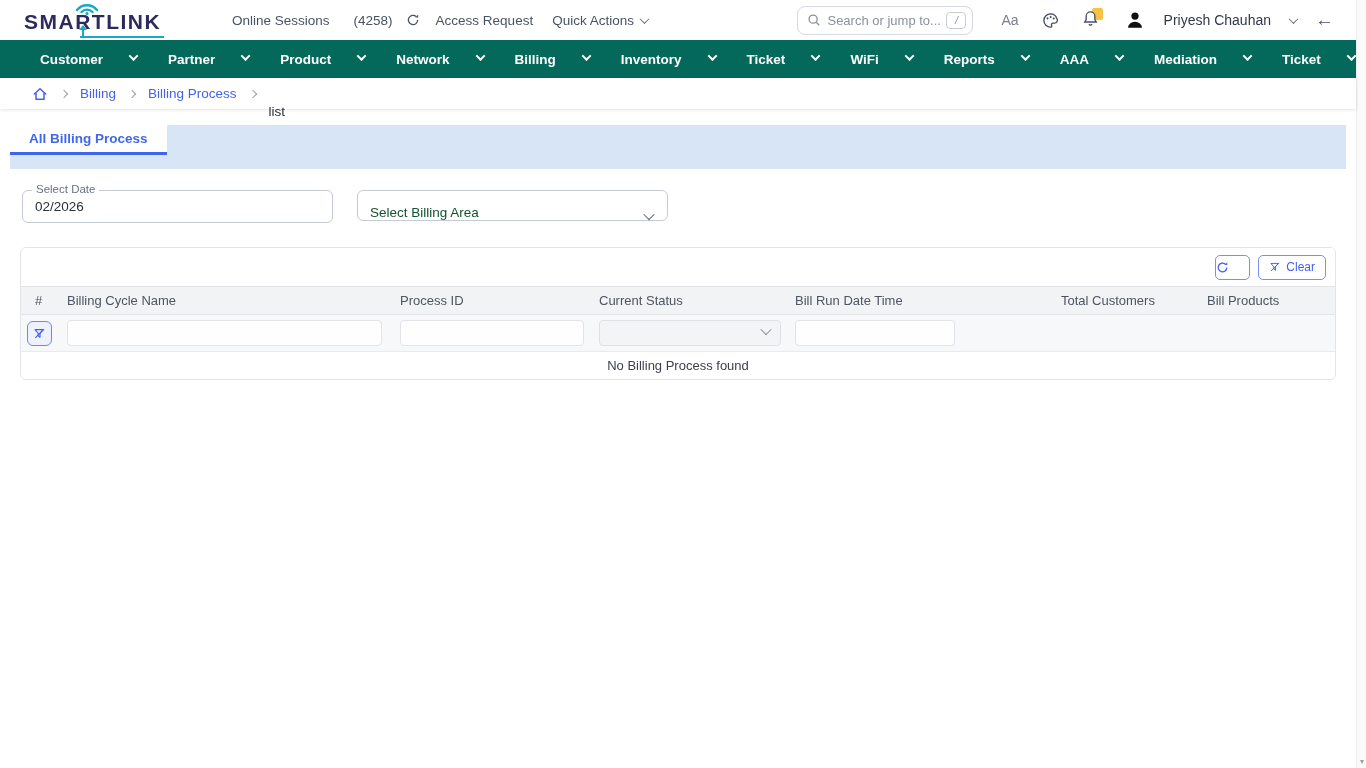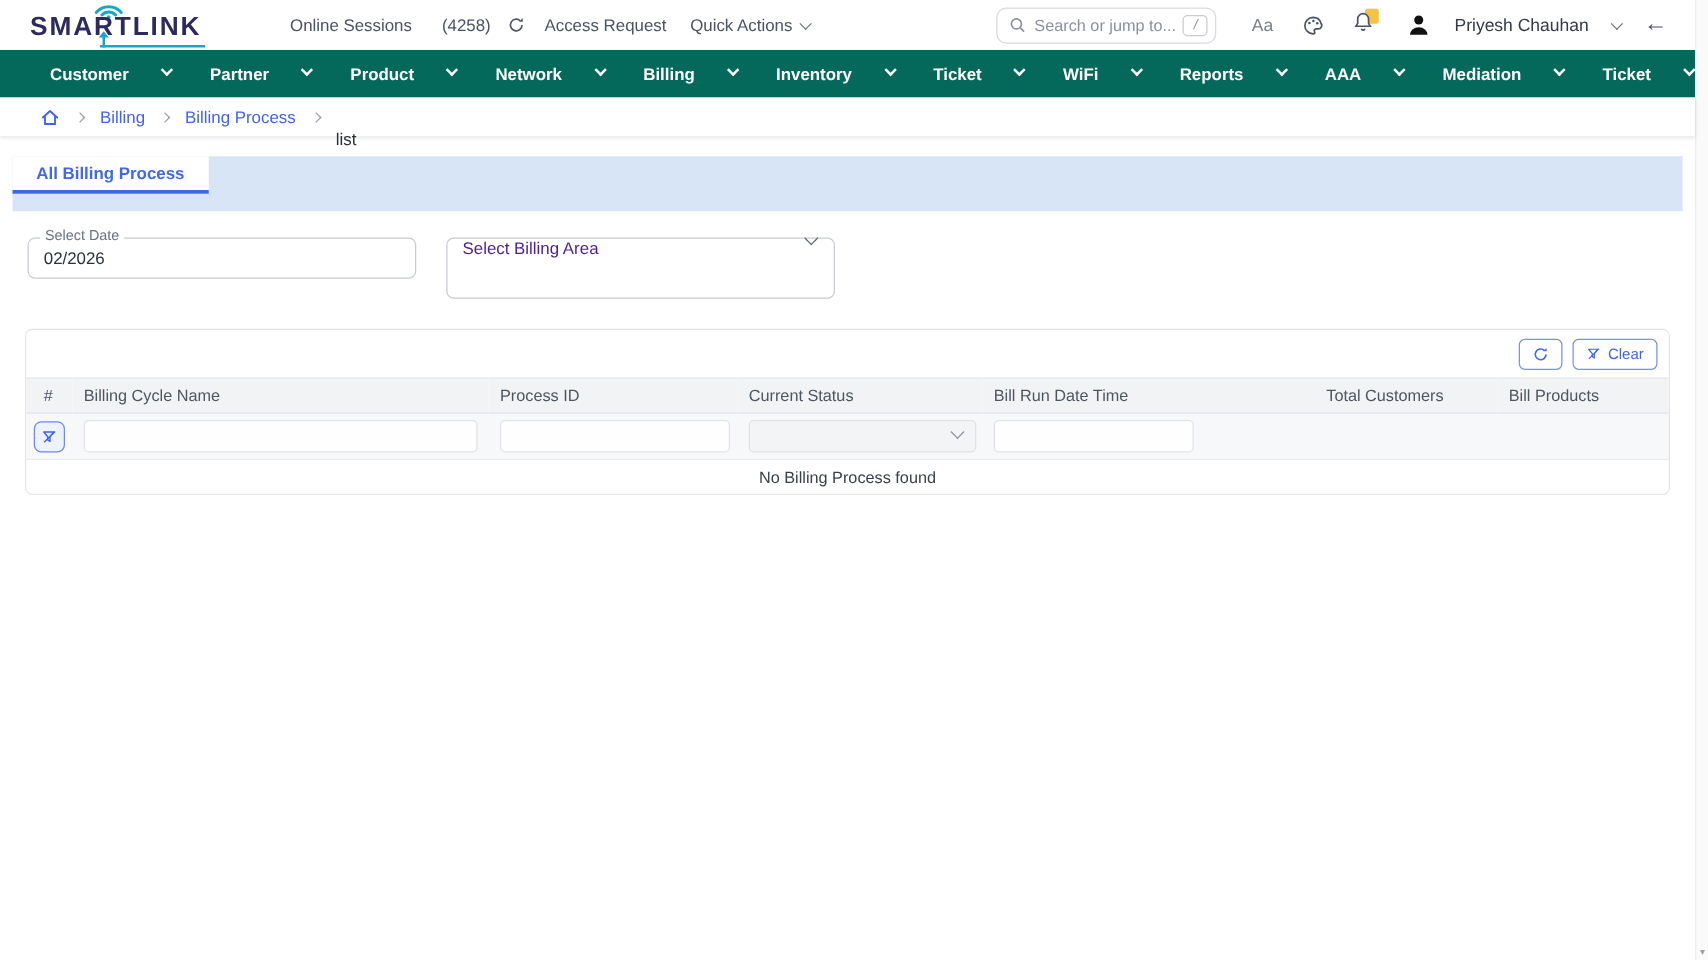--- a/index.html
+++ b/index.html
@@ -54,27 +54,27 @@
 
   
   .tabbar { margin:16px 10px 0; height:44px; background:#d8e5f7; display:flex; }
   .tab-active { height:30px; padding:0 19px; background:#fff; color:#4168e8; font-size:13.5px; font-weight:bold; display:flex; align-items:center; border-bottom:3px solid #3f66e8; cursor:pointer; }
 
   
   .formrow { display:flex; gap:24px; padding:21px 0 0 22px; }
   .field-outline { position:relative; width:311px; height:33px; border:1px solid #c6cad2; border-radius:6px; }
   .field-label { position:absolute; top:-8px; left:9px; background:#fff; padding:0 4px; font-size:11.5px; color:#697180; }
   .field-value { position:absolute; left:12px; top:8px; font-size:13.5px; color:#2a2f3a; border:none; outline:none; background:transparent; width:280px; font-family:inherit; }
-  .select-box { width:311px; height:49px; border:1px solid #c6cad2; border-radius:6px; display:flex; align-items:flex-start; padding:0 14px 0 12px; color:#4c1d95; font-size:13.5px; cursor:pointer; justify-content:space-between; }
+  .select-box { width:311px; height:31px; border:1px solid #c6cad2; border-radius:6px; display:flex; align-items:flex-end; padding:0 14px 0 12px; color:#14532d; font-size:13.5px; cursor:pointer; justify-content:space-between; }
   .select-box .chev { color:#5f6670; width:8px; height:8px; margin-top:-3px; }
 
   
   .card { margin:24px 20px 0; border:1px solid #e2e4e9; border-radius:6px; overflow:hidden; }
   .card-toolbar { height:38px; display:flex; align-items:center; justify-content:flex-end; gap:8px; padding-right:9px; background:#fff; }
-  .btn-outline { height:25px; border:1px solid #7b8ff2; border-radius:5px; background:#fff; color:#4262ef; display:flex; align-items:center; justify-content:center; gap:5px; font-size:12px; cursor:pointer; font-family:inherit; }
+  .btn-outline { height:25px; border:1px solid #7b8ff2; border-radius:5px; background:#fff; color:#4262ef; display:flex; align-items:center; gap:5px; font-size:12px; cursor:pointer; font-family:inherit; }
   .btn-refresh { width:35px; }
   .btn-clear { padding:0 10px; }
 
   table { width:100%; border-collapse:collapse; table-layout:fixed; }
   thead th { background:#f2f3f5; border-top:1px solid #e2e4e9; border-bottom:1px solid #e2e4e9; height:28px; text-align:left; font-weight:400; font-size:13px; color:#4d5561; padding:0 0 0 9px; }
   thead th.col-hash { padding-left:14px; }
   .filter-tr td { background:#f7f8fa; height:37px; padding:0 0 0 9px; }
   .filter-tr td.cell-btn { padding-left:6px; }
   .flt-btn { width:25px; height:25px; border:1.5px solid #6e86f3; border-radius:6px; background:#eef2ff; color:#4262ef; display:flex; align-items:center; justify-content:center; cursor:pointer; }
   .flt-input { height:26px; border:1px solid #e1e3e8; border-radius:4px; background:#fefefe; outline:none; padding:0 8px; font-family:inherit; font-size:13px; color:#3a3f49; }

